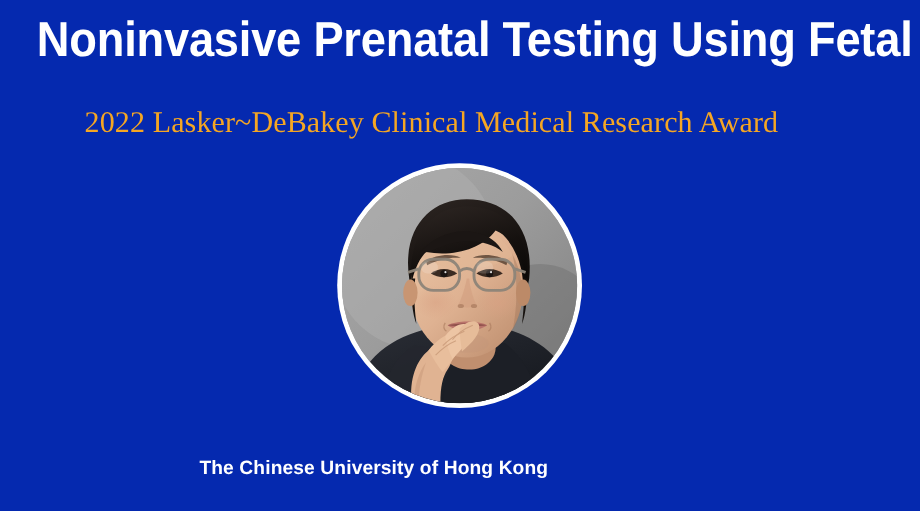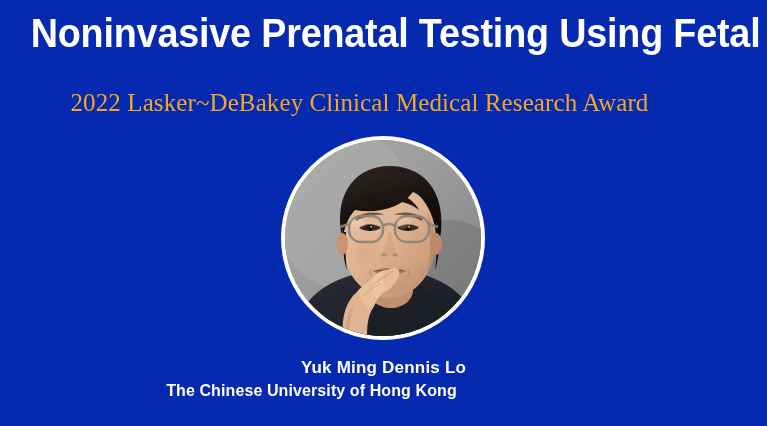--- a/index.html
+++ b/index.html
@@ -240,17 +240,16 @@
           <path d="M84 148 C90 142 97 138 102 136"></path>
           <path d="M92 143 C97 137 104 133 109 131"></path>
         </g>
         <path d="M60 196 C60 182 64 170 70 162 C66 174 64 184 64 196 Z" fill="#C8997A" opacity="0.55"></path>
 
         <rect x="0" y="0" width="196" height="196" fill="none"></rect>
       </svg>
     </div>
   </div>
 
-  <div id="person-name">Yuk Ming Dennis Lo</div>
 
   <div id="person-affiliation">The Chinese University of Hong Kong</div>
 
 </div>
 
 </body></html>

